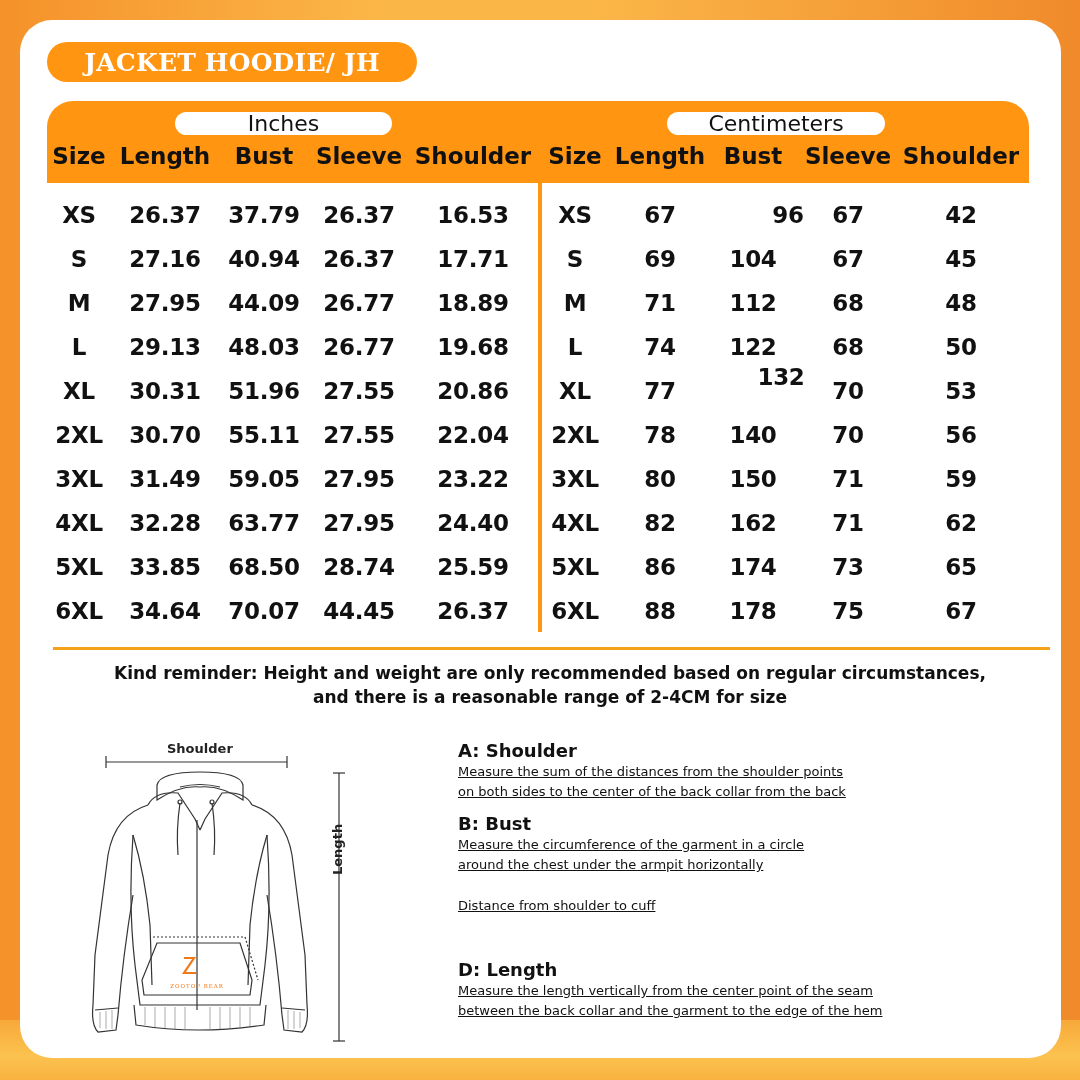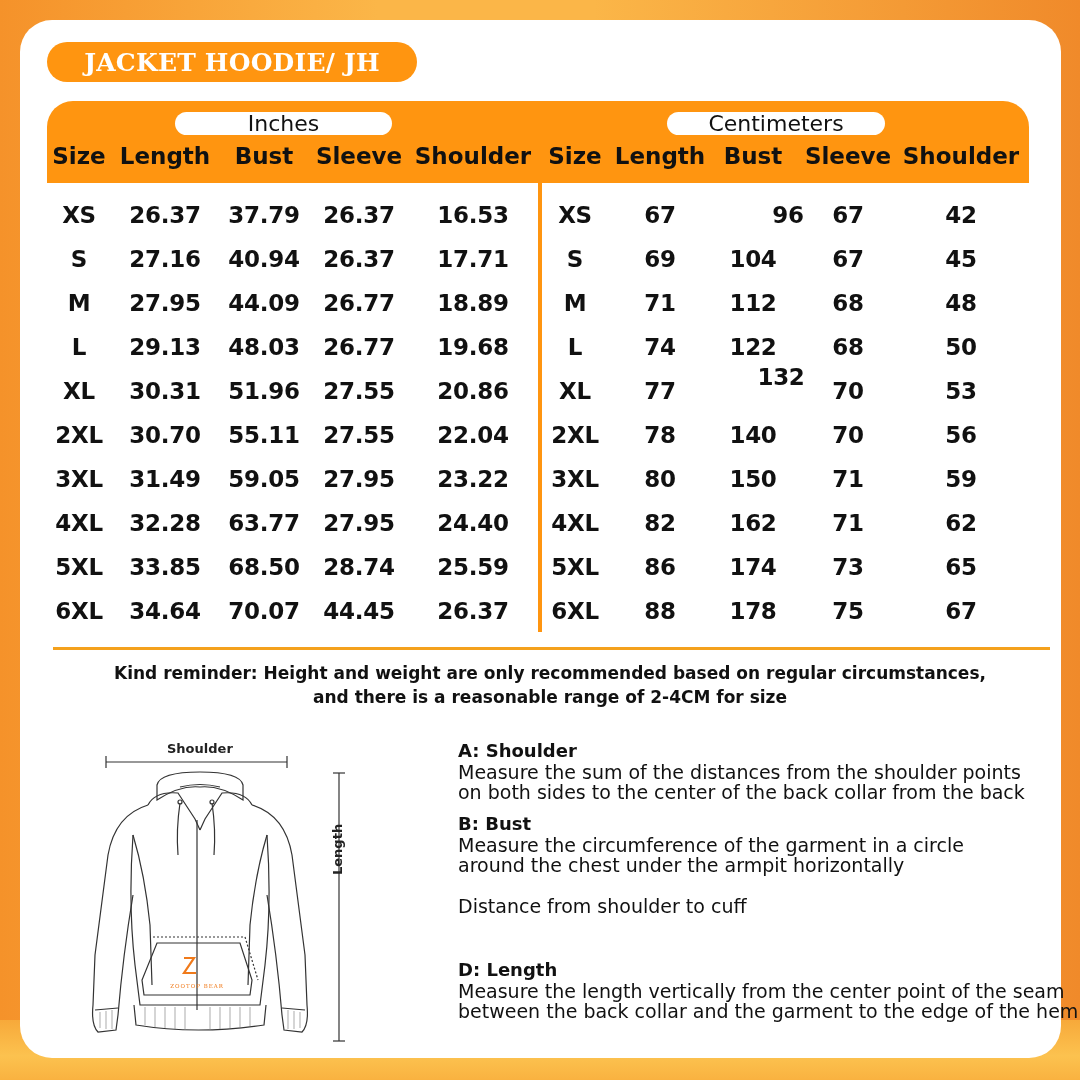--- a/index.html
+++ b/index.html
@@ -60,21 +60,21 @@
   }
   .diag-label-shoulder {
     position: absolute; left: 107px; top: 16px; font-size: 13px; font-weight: bold; color: #222;
   }
   .diag-label-length {
     position: absolute; left: 270px; top: 150px; font-size: 13px; font-weight: bold; color: #222;
     transform: rotate(-90deg); transform-origin: left top;
   }
   .desc { position: absolute; left: 458px; color: #111; }
   .desc h3 { font-size: 18px; font-weight: bold; line-height: 22px; }
-  .desc p { font-size: 19px; line-height: 20px; }
+  .desc p { font-size: 13px; line-height: 20px; text-decoration: underline; }
 </style>
 </head>
 <body>
 
 <div class="bg-bottom"></div>
 
 <div class="card"></div>
 
 <div class="title-pill">
   <span>JACKET HOODIE/ JH</span>

